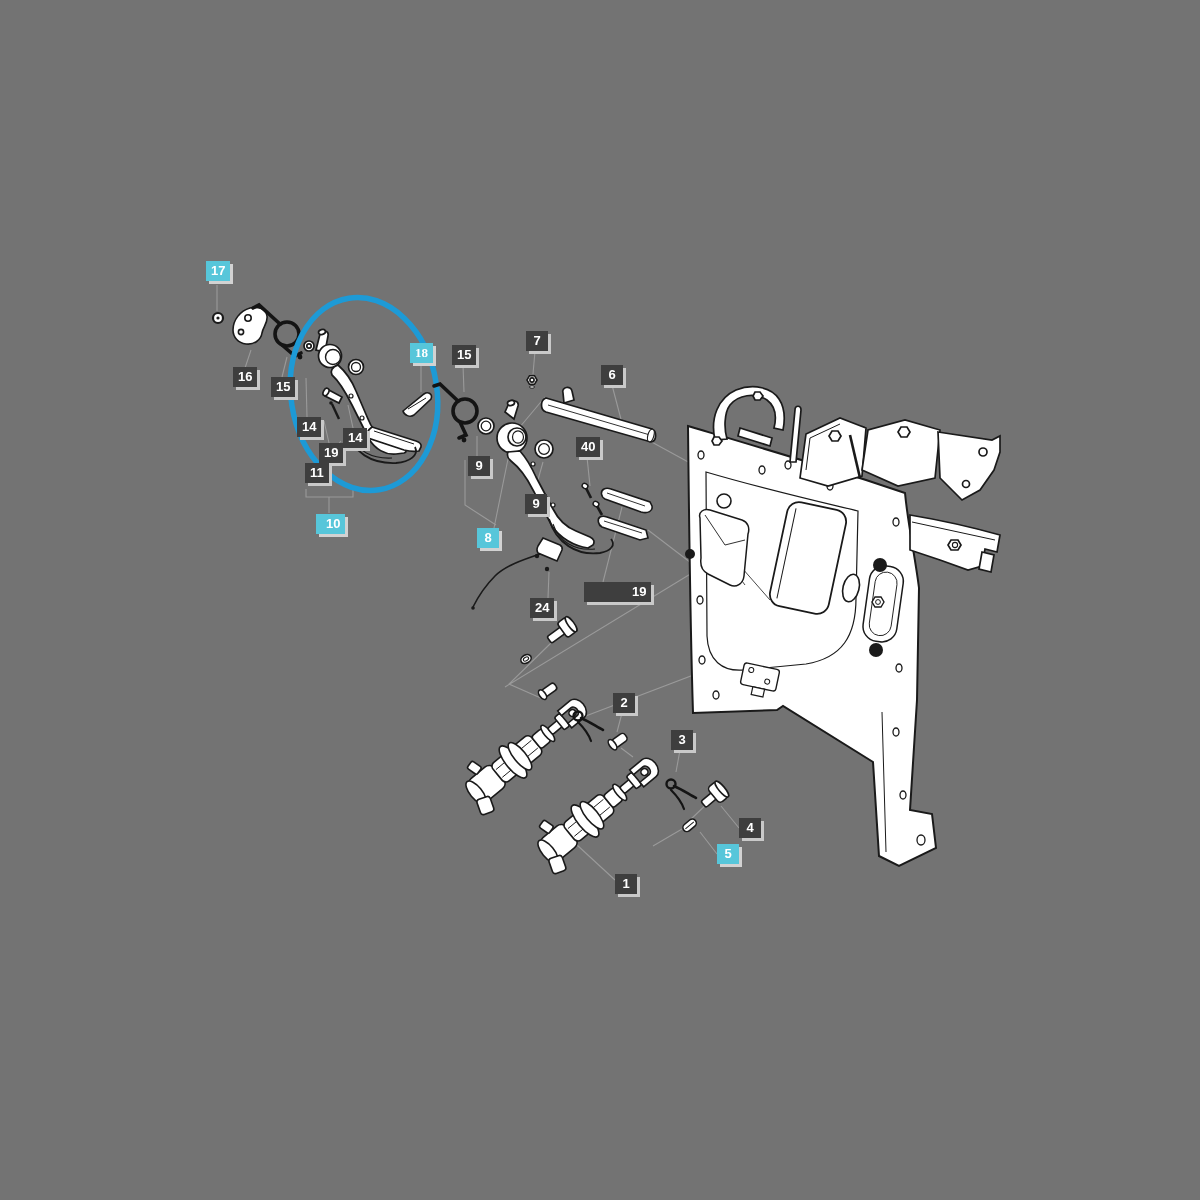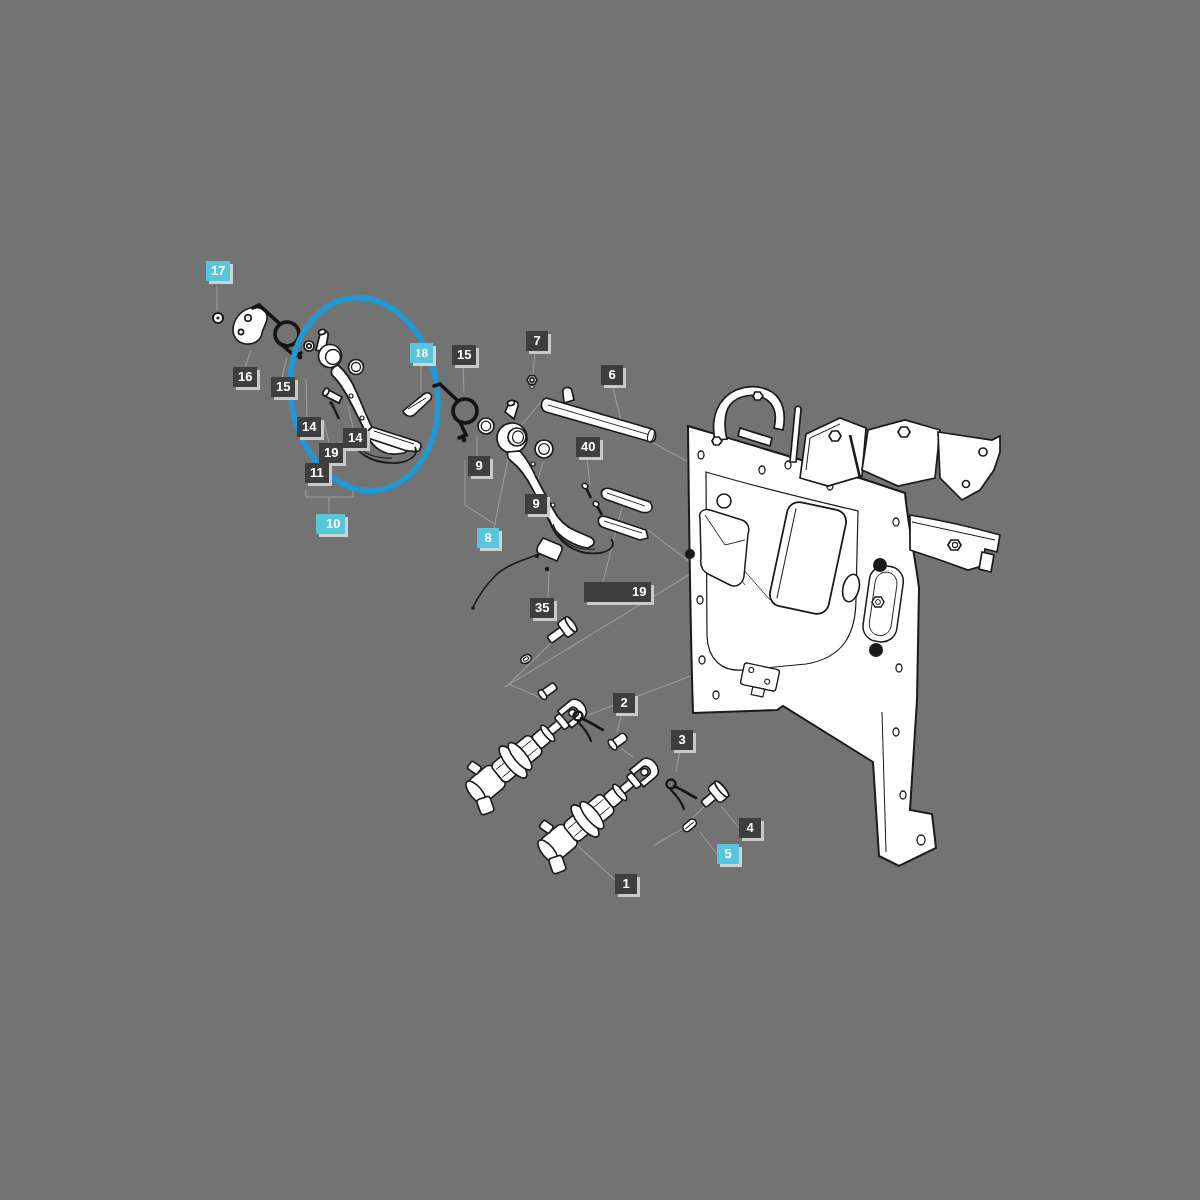--- a/index.html
+++ b/index.html
@@ -317,21 +317,21 @@
       <div class="callout hl" style="left: 316px; top: 514px; padding-left: 10px;">10</div>
       <div class="callout hl" style="left: 410px; top: 343px; font-family: Liberation Serif, serif;">18</div>
       <div class="callout" style="left: 452px; top: 345px;">15</div>
       <div class="callout" style="left: 526px; top: 331px;">7</div>
       <div class="callout" style="left: 601px; top: 365px;">6</div>
       <div class="callout" style="left: 468px; top: 456px;">9</div>
       <div class="callout" style="left: 576px; top: 437px;">40</div>
       <div class="callout" style="left: 525px; top: 494px;">9</div>
       <div class="callout hl" style="left: 477px; top: 528px;">8</div>
       <div class="callout" style="left: 584px; top: 582px; padding-left: 48px;">19</div>
-      <div class="callout" style="left: 530px; top: 598px;">35</div>
+      <div class="callout" style="left: 530px; top: 598px;">24</div>
       <div class="callout" style="left: 613px; top: 693px;">2</div>
       <div class="callout" style="left: 671px; top: 730px;">3</div>
       <div class="callout" style="left: 739px; top: 818px;">4</div>
       <div class="callout hl" style="left: 717px; top: 844px;">5</div>
       <div class="callout" style="left: 615px; top: 874px;">1</div>
     </div>
 
 </div>
 
 </body></html>

